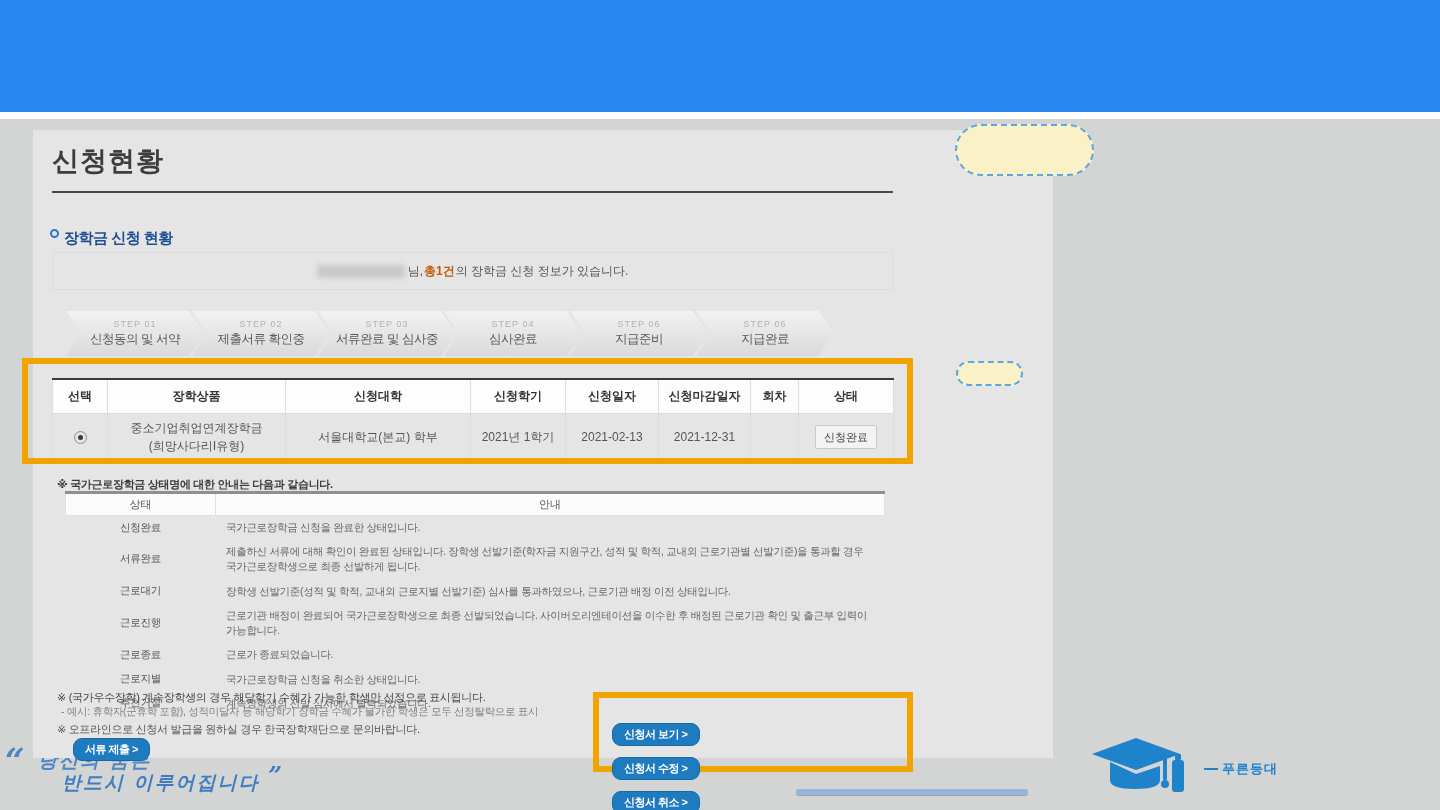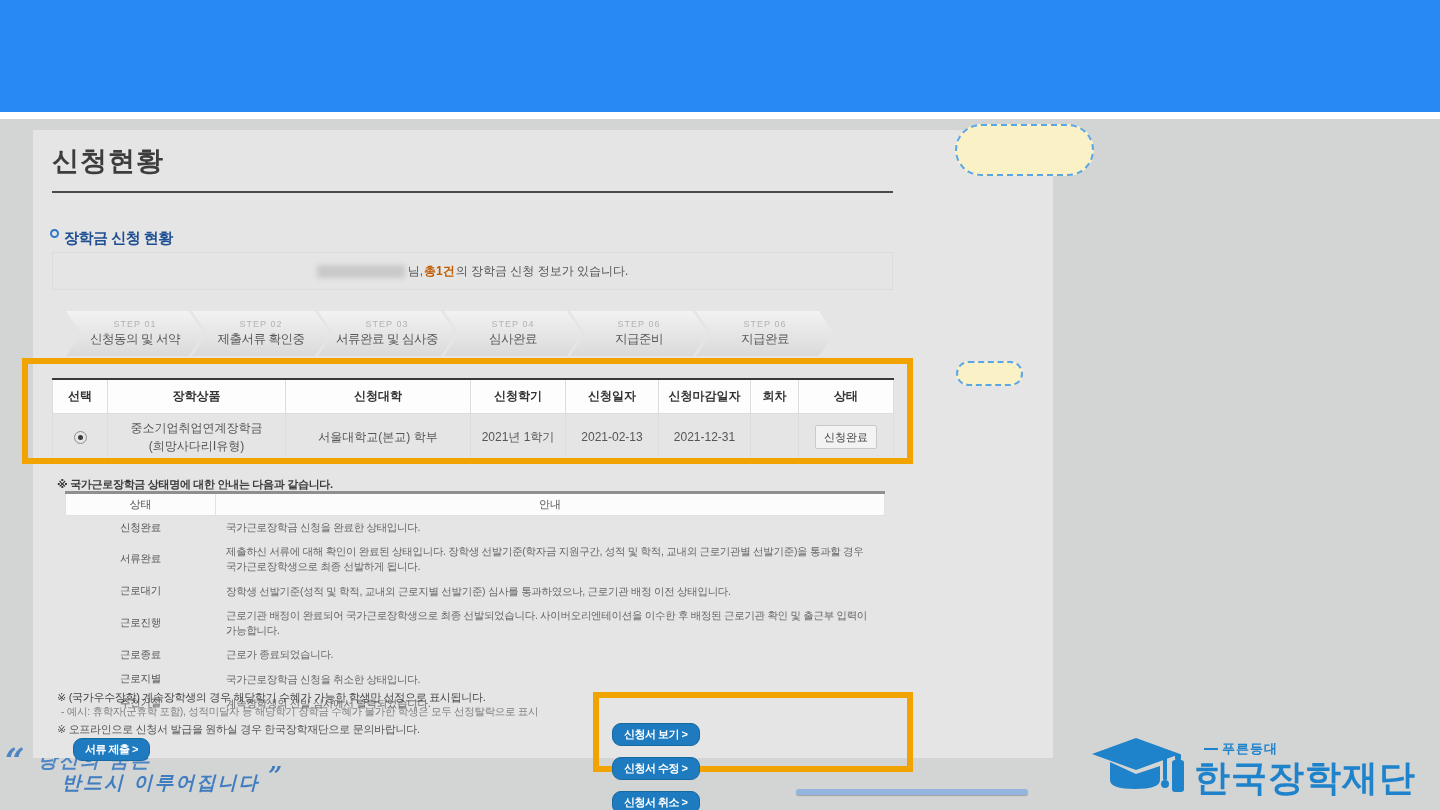--- a/index.html
+++ b/index.html
@@ -250,17 +250,16 @@
     <svg width="98" height="66" viewBox="0 0 98 66">
       <polygon points="44,2 88,18 44,34 0,18" fill="#1e83cb"></polygon>
       <path d="M18 26 L18 44 Q18 53 43 53 Q68 53 68 44 L68 30 L44 38 Z" fill="#1e83cb"></path>
       <rect x="71" y="22" width="4" height="22" rx="1" fill="#1e83cb"></rect>
       <circle cx="73" cy="48" r="4" fill="#1e83cb"></circle>
       <rect x="80" y="24" width="12" height="32" rx="3" fill="#1e83cb"></rect>
       <rect x="83" y="18" width="6" height="6" rx="1" fill="#1e83cb"></rect>
     </svg>
     <div class="logo-text">
       <span class="logo-small">푸른등대</span>
-      <span class="logo-main">한국장학재단</span>
     </div>
   </div>
 
 </div>
 
 </body></html>

